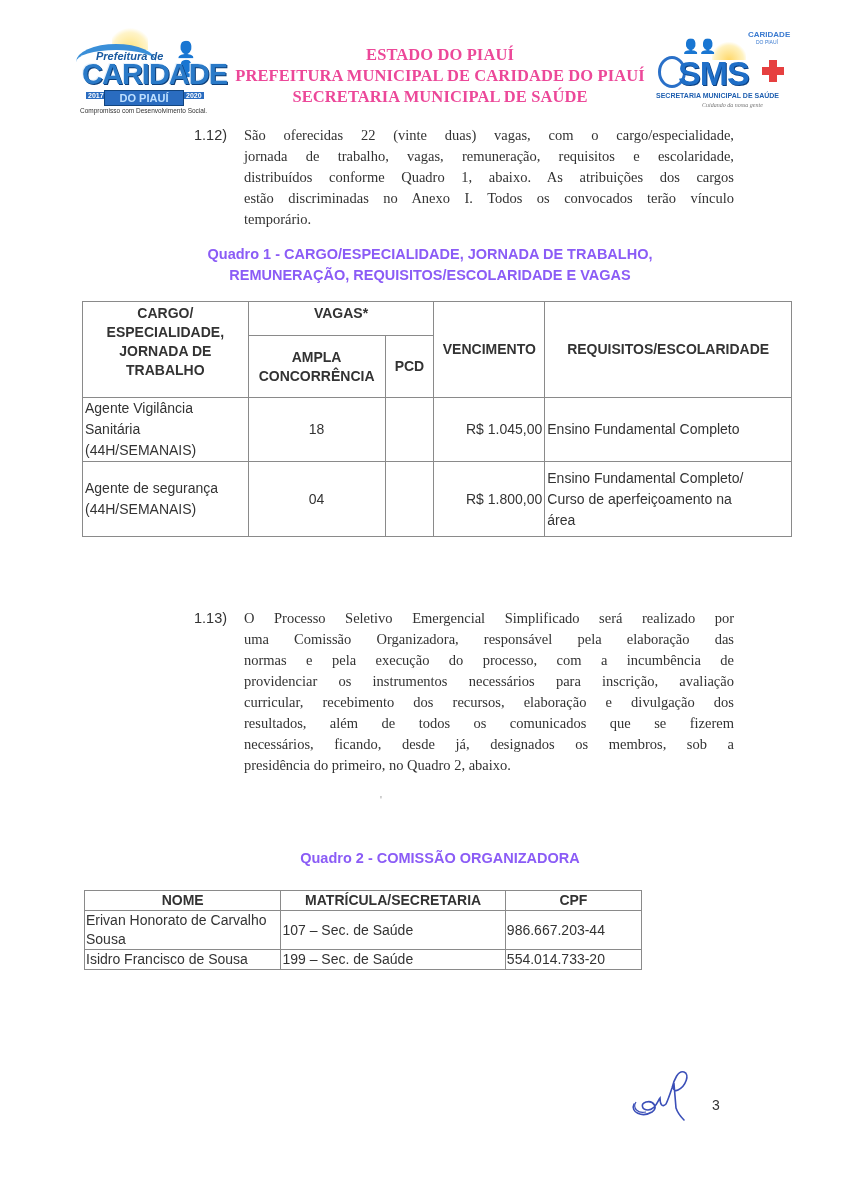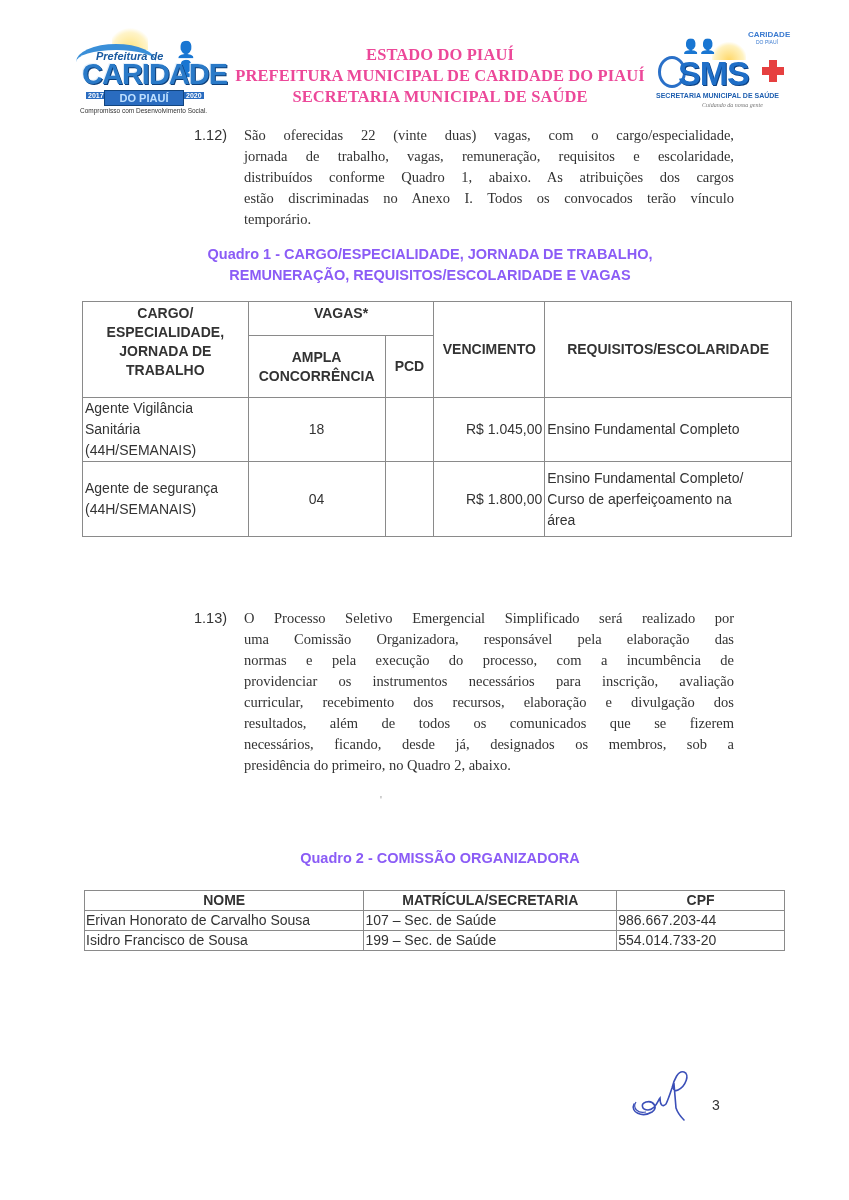--- a/index.html
+++ b/index.html
@@ -49,21 +49,21 @@
   .caption { font-weight: bold; font-size: 14.5px; line-height: 21px; color:#8b5cf6; text-align:center; }
   .cap1 { left: 150px; top: 244px; width: 560px; }
   .cap2 { left: 270px; top: 848px; width: 340px; }
 
   
   table { border-collapse: collapse; }
   .t1 { position:absolute; left: 82px; top: 301px; width: 710px; font-size: 14px; color:#333; }
   .t1 td, .t1 th { border: 1px solid #8a8a8a; padding: 0 2px; }
   .t1 th { font-weight: bold; font-size: 14px; line-height: 19px; }
   .t1 td { line-height: 21px; }
-  .t2 { position:absolute; left: 84px; top: 890px; width: 701px; font-size: 14px; color:#333; }
+  .t2 { position:absolute; left: 84px; top: 890px; width: 558px; font-size: 14px; color:#333; }
   .t2 td, .t2 th { border: 1px solid #8a8a8a; padding: 0 1px; line-height: 19px; }
   .t2 th { font-weight: bold; }
 
   .signature { left: 628px; top: 1064px; width: 70px; height: 60px; }
   .pagenum { left: 712px; top: 1097px; font-size: 14px; color:#333; }
   .speck { left: 380px; top: 795px; font-size: 10px; color:#999; }
 </style>
 </head>
 <body>
 

